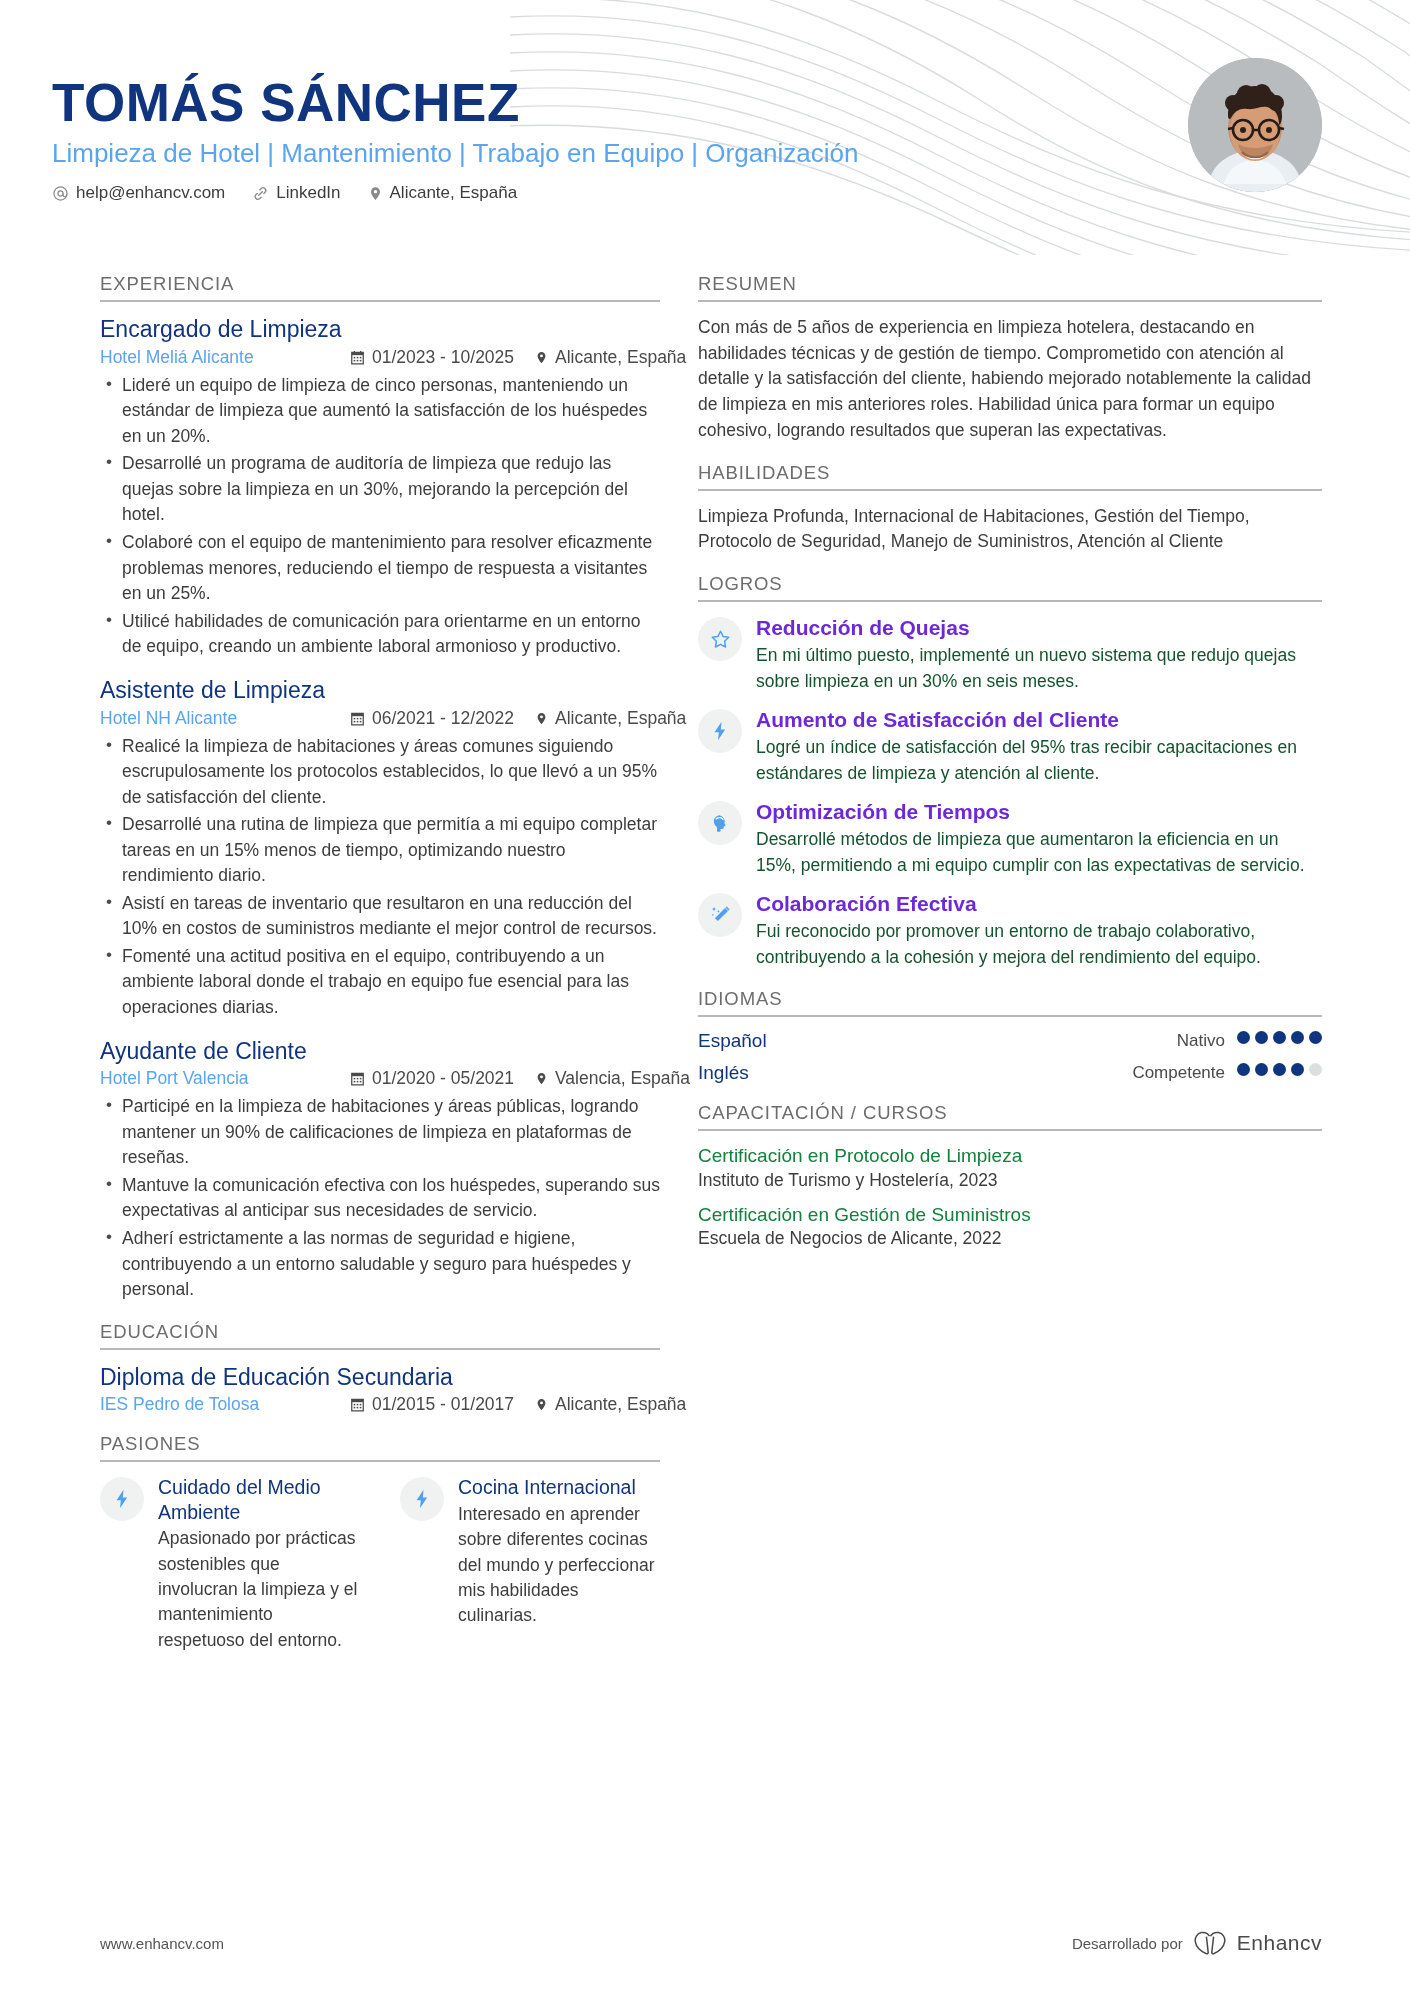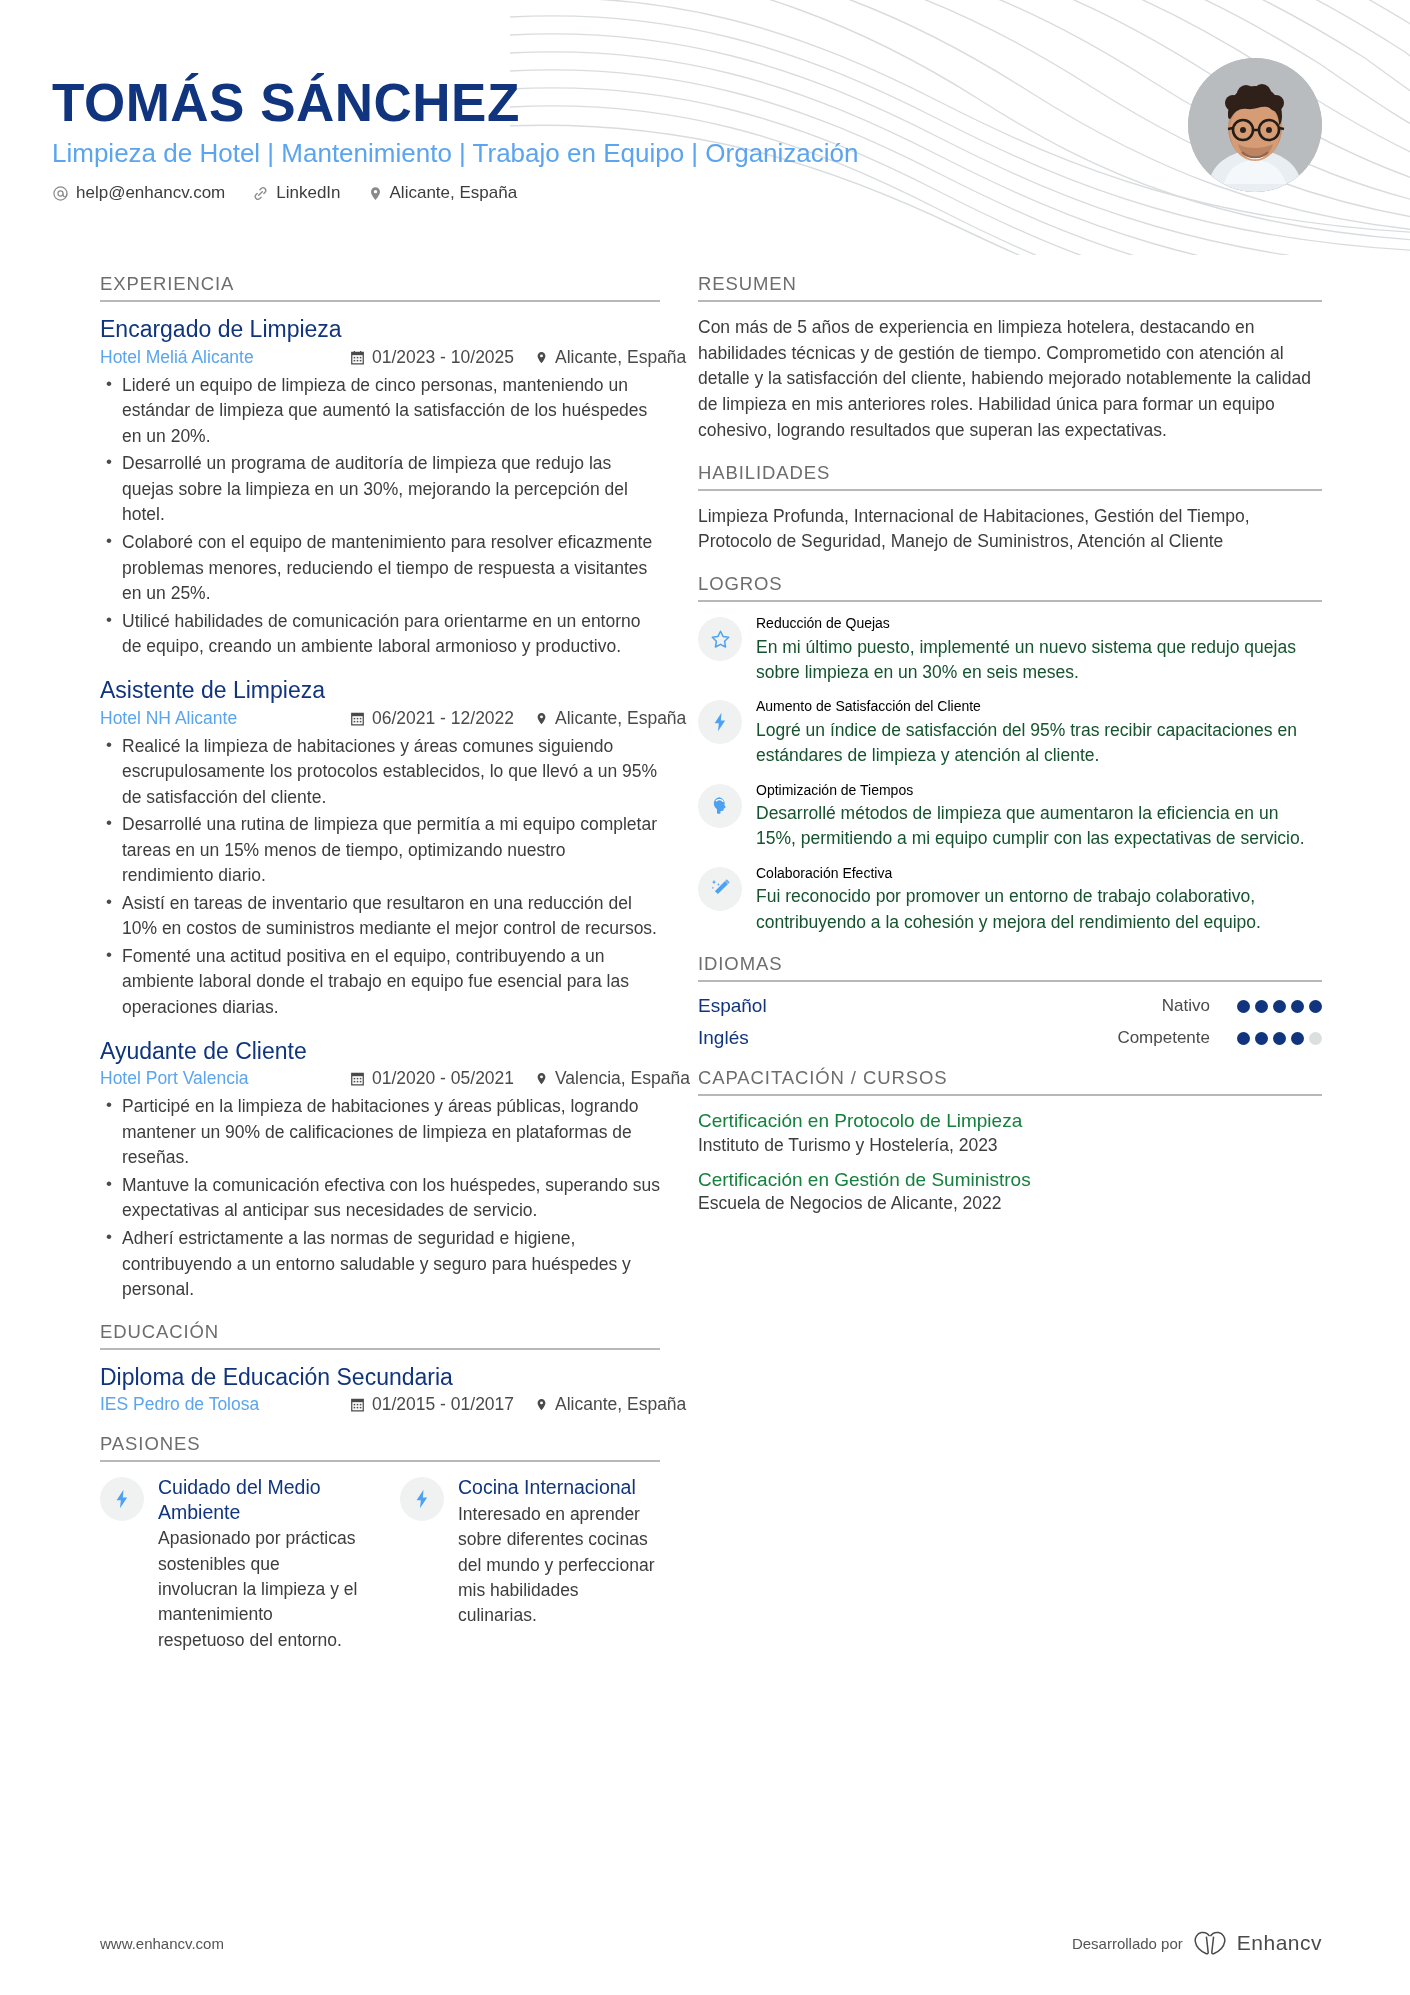--- a/index.html
+++ b/index.html
@@ -150,39 +150,40 @@
   .ach-icon {
     flex:0 0 auto;
     width:44px; height:44px;
     border-radius:50%;
     background:#f0f2f2;
     display:flex; align-items:center; justify-content:center;
     margin-top:2px;
   }
   .ach-body { flex:1 1 auto; }
   .ach-title {
-    font-size:14px;
-    color:#000000;
+    font-size:21px;
+    color:#6d28d9;
     line-height:1.25;
     margin-bottom:2px;
+    font-weight:bold;
   }
   .ach-desc {
     font-size:17.5px;
     line-height:1.45;
     color:#14532d;
   }
 
   .lang-row {
     display:flex;
     align-items:center;
     justify-content:space-between;
     margin-bottom:10px;
   }
   .lang-name { font-size:19px; color:#10357e; }
-  .lang-right { display:flex; align-items:center; gap:27px; }
+  .lang-right { display:flex; align-items:flex-start; gap:12px; }
   .lang-level { font-size:17px; color:#4a4a4a; }
   .dots { display:flex; gap:5px; }
   .dot { width:13px; height:13px; border-radius:50%; background:#10357e; }
   .dot.off { background:#dcdfe0; }
 
   .course { margin-bottom:12px; }
   .course-name { font-size:19px; color:#15803d; line-height:1.3; }
   .course-sub { font-size:17.5px; color:#3d3d3d; margin-top:1px; }
 
   

